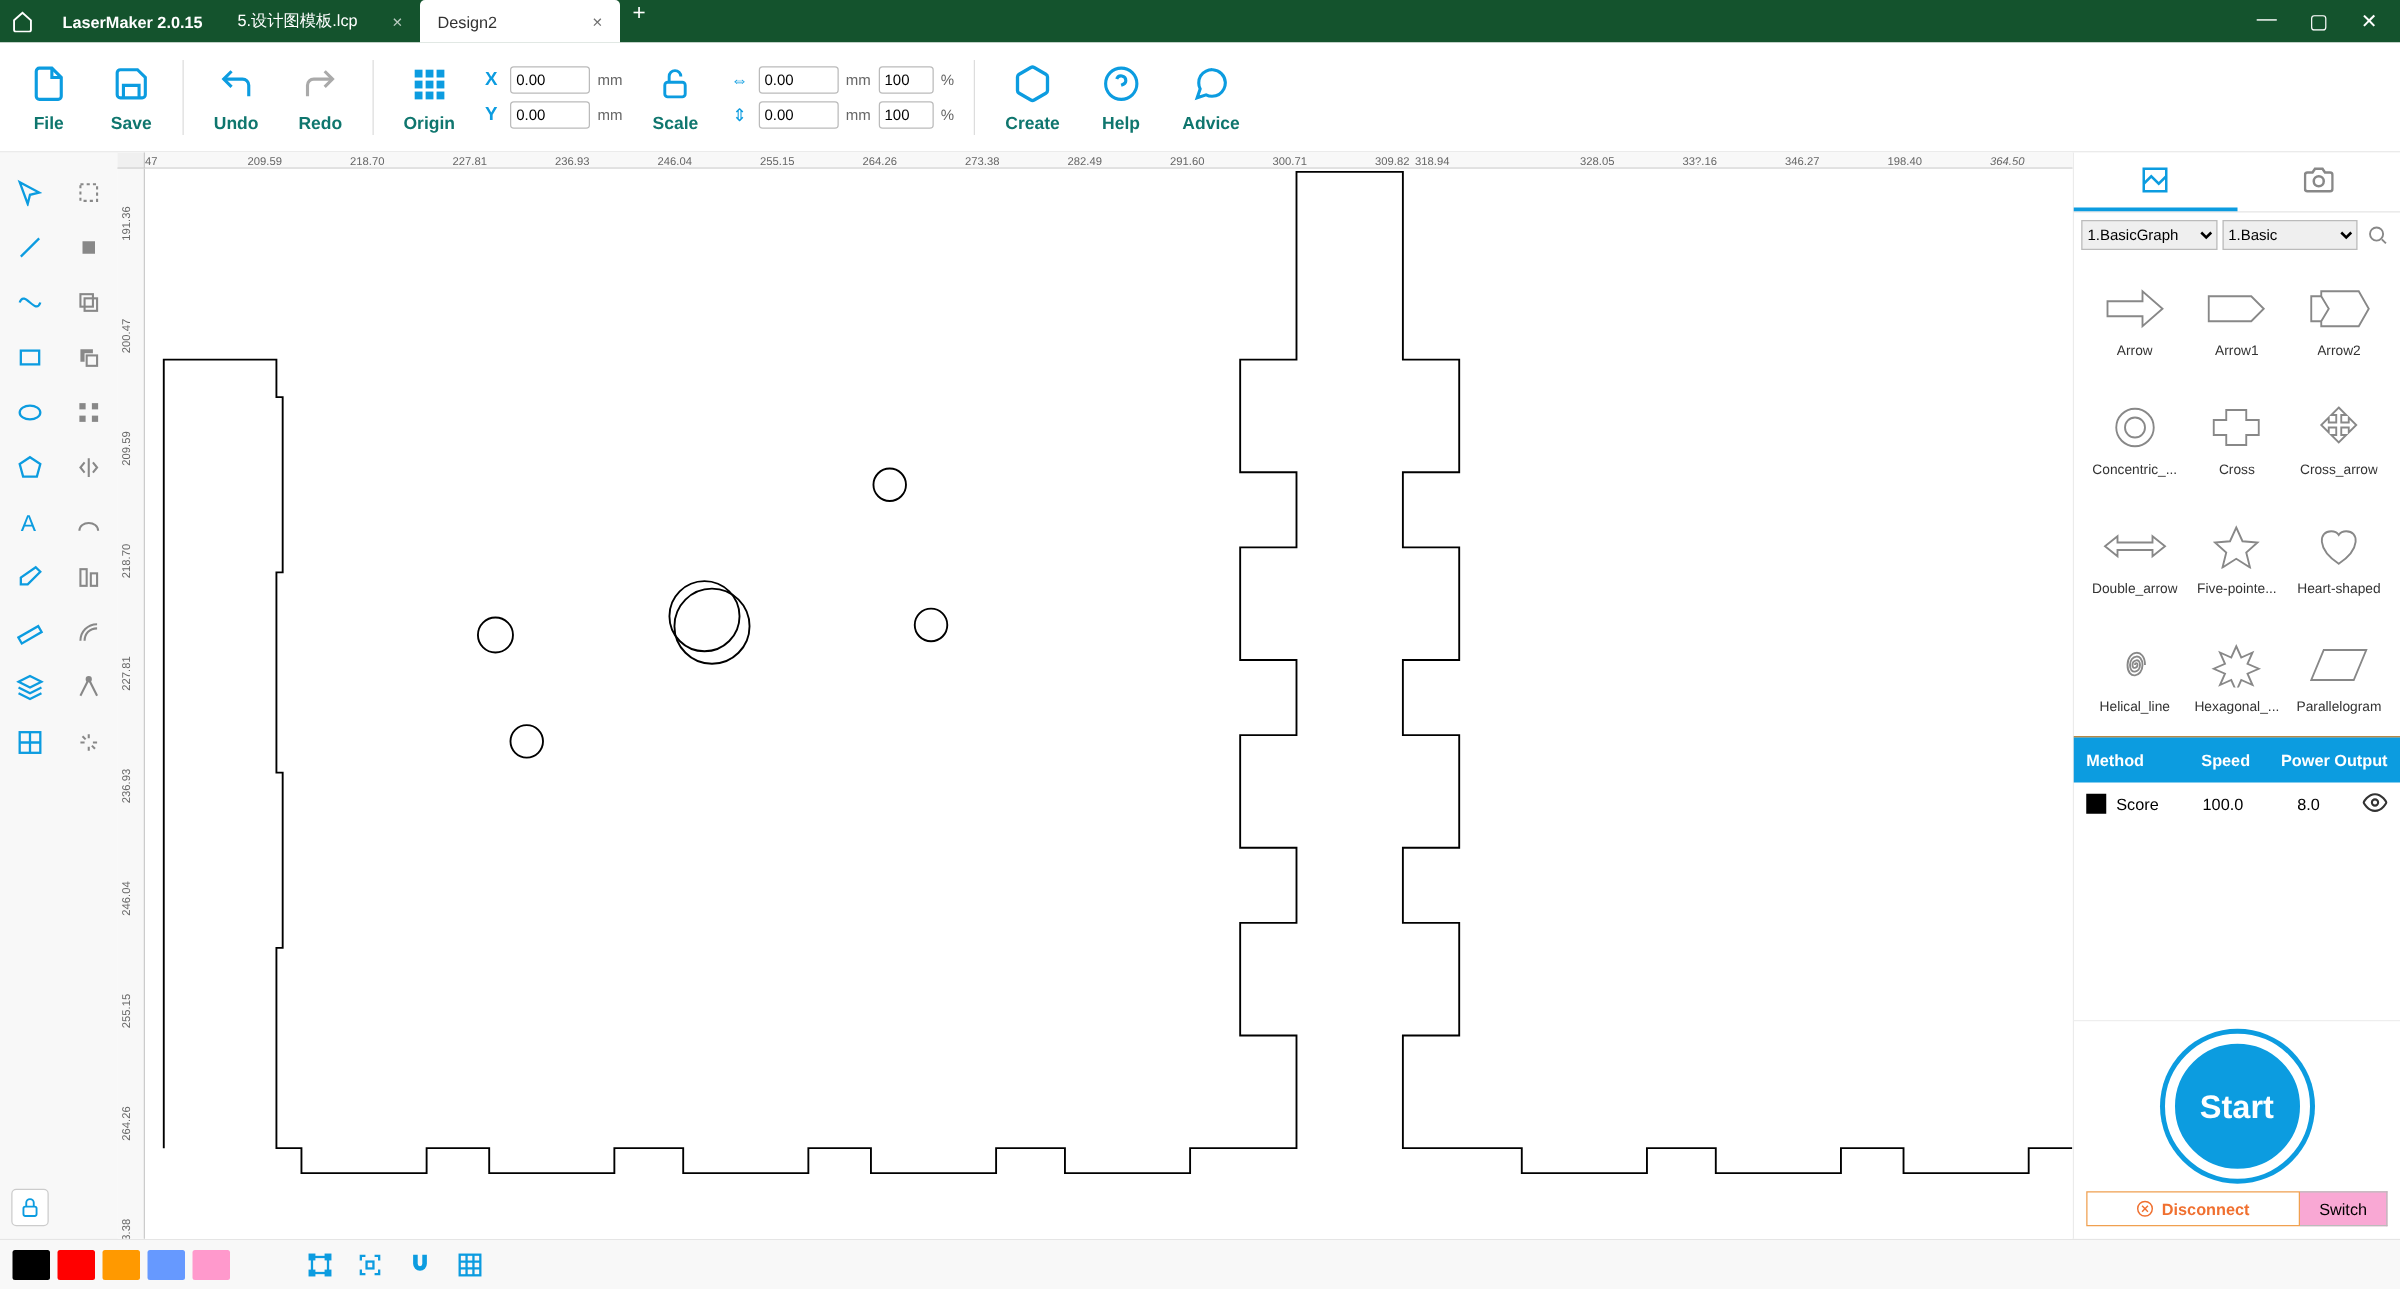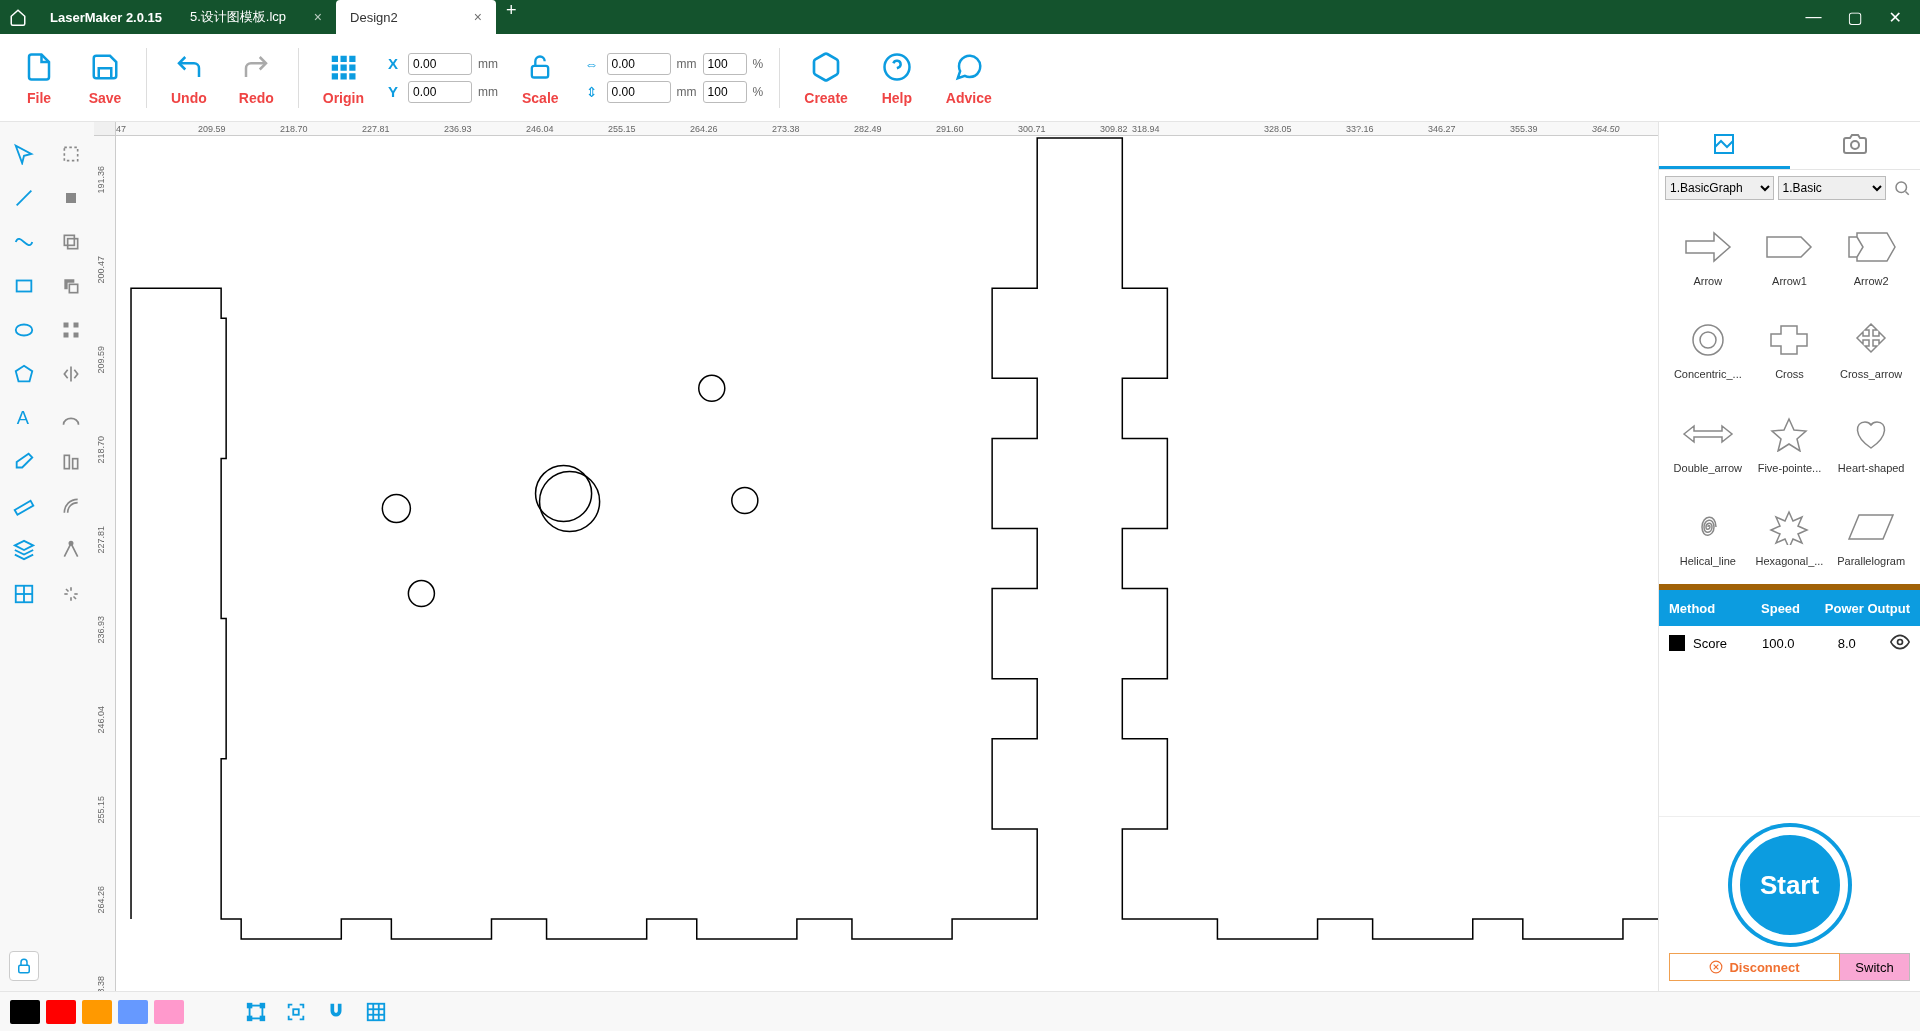--- a/index.html
+++ b/index.html
@@ -11,21 +11,21 @@
 .titlebar-app { padding: 0 14px; font-size: 13px; font-weight: bold; }
 .titlebar-tabs { display: flex; align-self: stretch; }
 .titlebar-tab { display: flex; align-items: center; padding: 0 14px; font-size: 13px; position: relative; min-width: 160px; gap: 8px; }
 .titlebar-tab.active { background: white; color: #333; border-top-left-radius: 4px; border-top-right-radius: 4px; }
 .titlebar-tab .close { margin-left: auto; font-size: 14px; opacity: .7; }
 .titlebar-add { padding: 0 10px; font-size: 18px; cursor: pointer; }
 .titlebar-controls { margin-left: auto; display: flex; gap: 26px; padding-right: 18px; font-size: 16px; }
 
 
 .toolbar { height: 88px; background: white; display: flex; align-items: center; padding: 0 10px; border-bottom: 1px solid #e5e5e5; gap: 8px; }
-.toolbutton { display: flex; flex-direction: column; align-items: center; justify-content: center; gap: 6px; padding: 4px 12px; color: #ef4444; font-size: 14px; min-width: 56px; }
+.toolbutton { display: flex; flex-direction: column; align-items: center; justify-content: center; gap: 6px; padding: 4px 12px; color: #0f766e; font-size: 14px; min-width: 56px; }
 .toolbutton .ticon { width: 34px; height: 34px; display: flex; align-items: center; justify-content: center; }
 .toolbutton .tlabel { font-size: 14px; font-weight: bold; }
 .tb-divider { width: 1px; height: 60px; background: #ddd; margin: 0 4px; }
 .coord-group { display: flex; flex-direction: column; gap: 6px; padding: 0 4px; }
 .coord-row { display: flex; align-items: center; gap: 6px; }
 .coord-label { width: 14px; font-weight: bold; color: #0c9ce0; font-size: 15px; }
 .coord-input { width: 64px; height: 22px; border: 1px solid #bbb; border-radius: 3px; padding: 0 4px; font-size: 12px; }
 .coord-unit { font-size: 12px; color: #666; }
 .dim-group { display: flex; flex-direction: column; gap: 6px; padding: 0 4px; }
 .dim-row { display: flex; align-items: center; gap: 6px; }
@@ -57,21 +57,21 @@
 .rp-tab { flex: 1; display: flex; align-items: center; justify-content: center; border-bottom: 3px solid transparent; }
 .rp-tab.active { border-bottom-color: #0c9ce0; color: #0c9ce0; }
 .rp-selects { display: flex; gap: 4px; padding: 6px; align-items: center; }
 .rp-selects select { flex: 1; height: 24px; border: 1px solid #bbb; font-size: 12px; }
 .rp-search { width: 24px; height: 24px; display: flex; align-items: center; justify-content: center; color: #888; }
 .shape-grid { display: grid; grid-template-columns: repeat(3, 1fr); gap: 4px; padding: 4px 10px; overflow-y: auto; flex: 1; max-height: 390px; }
 .shape-cell { display: flex; flex-direction: column; align-items: center; justify-content: center; gap: 4px; }
 .shape-preview { width: 72px; height: 48px; display: flex; align-items: center; justify-content: center; }
 .shape-label { font-size: 11px; color: #333; text-align: center; white-space: nowrap; overflow: hidden; text-overflow: ellipsis; max-width: 78px; }
 
-.layer-panel { border-top: 6px solid #a16207; }
+.layer-panel { border-top: 1px solid #a16207; }
 .layer-header { display: flex; background: #0c9ce0; color: white; font-size: 13px; font-weight: bold; height: 36px; align-items: center; padding: 0 10px; gap: 10px; }
 .layer-header > div:nth-child(1){flex:1.2}
 .layer-header > div:nth-child(2){flex:1; text-align:center}
 .layer-header > div:nth-child(3){flex:1.5; text-align:right}
 .layer-row { display: flex; align-items: center; height: 34px; padding: 0 10px; gap: 10px; font-size: 13px; }
 .layer-row > div:nth-child(1){flex:1.2; display:flex; align-items:center; gap:8px}
 .layer-row > div:nth-child(2){flex:1; text-align:center}
 .layer-row > div:nth-child(3){flex:1; text-align:center}
 .layer-row > div:nth-child(4){width:24px; text-align:right}
 .layer-swatch { width: 16px; height: 16px; background: #000; }
@@ -395,21 +395,21 @@
           <span style="left: 574px;">264.26</span>
           <span style="left: 656px;">273.38</span>
           <span style="left: 738px;">282.49</span>
           <span style="left: 820px;">291.60</span>
           <span style="left: 902px;">300.71</span>
           <span style="left: 984px;">309.82</span>
           <span style="left: 1016px;">318.94</span>
           <span style="left: 1148px;">328.05</span>
           <span style="left: 1230px;">33?.16</span>
           <span style="left: 1312px;">346.27</span>
-          <span style="left: 1394px;">355.39</span>
+          <span style="left: 1394px;">198.40</span>
           <span style="left: 1476px; font-style: italic;">364.50</span>
         </div>
     </div>
     <div class="canvas-body">
       <div class="ruler-v" id="ruler-v">
           <span style="top: 30px;">191.36</span>
           <span style="top: 120px;">200.47</span>
           <span style="top: 210px;">209.59</span>
           <span style="top: 300px;">218.70</span>
           <span style="top: 390px;">227.81</span>

